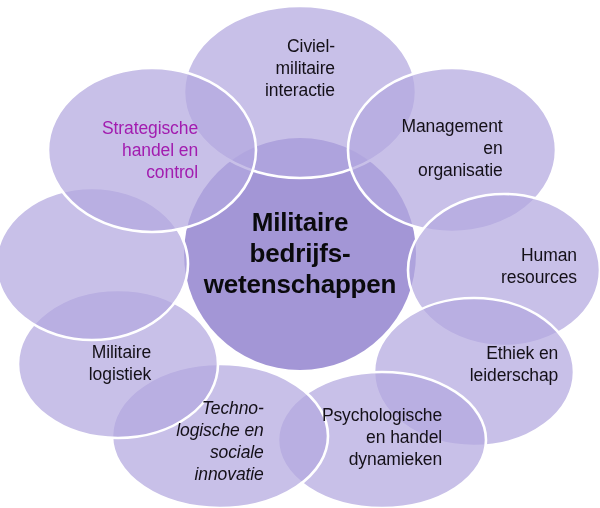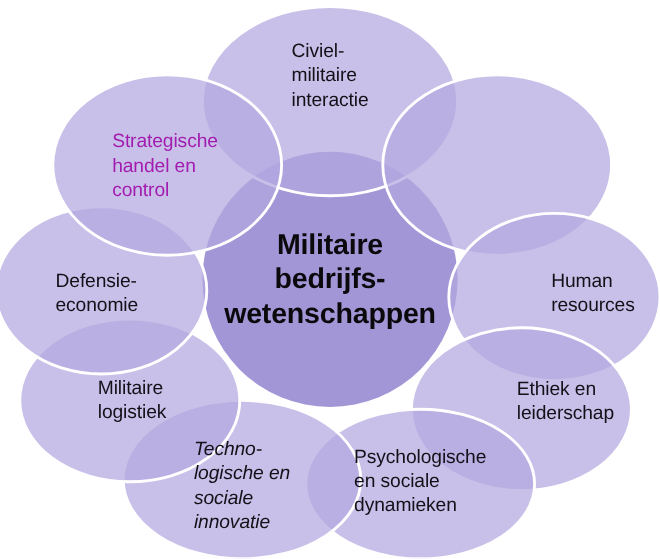--- a/index.html
+++ b/index.html
@@ -40,21 +40,21 @@
   }
   .label-layer {
     position: absolute;
     left: 0;
     top: 0;
     width: 600px;
     height: 508px;
   }
   .petal-label {
     position: absolute;
-    text-align: left;
+    text-align: right;
     color: #141018;
     font-size: 17.5px;
     line-height: 1.26;
     font-family: "Liberation Sans", sans-serif;
     white-space: pre-line;
     transform: translate(-50%, -50%);
     letter-spacing: -0.1px;
   }
   .center-label {
     position: absolute;
@@ -90,32 +90,33 @@
   </svg>
 
   <div class="label-layer">
     <div class="center-label" style="left: 300px; top: 254px; color: rgb(10, 10, 13);">Militaire
 bedrijfs-
 wetenschappen</div>
 
     <div class="petal-label" style="left: 300px; top: 68px; color: rgb(20, 16, 24);">Civiel-
 militaire
 interactie</div>
+    <div class="petal-label" style="left: 452px; top: 148px; color: rgb(20, 16, 24);">Management
+en
+organisatie</div>
     <div class="petal-label" style="left: 512px; top: 266px; color: rgb(20, 16, 24); margin-left: 27px;">Human
 resources</div>
     <div class="petal-label" style="left: 485px; top: 364px; color: rgb(20, 16, 24); margin-left: 29px;">Ethiek en
 leiderschap</div>
     <div class="petal-label" style="left: 382px; top: 437px; color: rgb(20, 16, 24);">Psychologische
-en sociale
+en handel
 dynamieken</div>
     <div class="petal-label" style="left: 220px; top: 441px; color: rgb(20, 16, 24); font-style: italic;">Techno-
 logische en
 sociale
 innovatie</div>
     <div class="petal-label" style="left: 120px; top: 363px; color: rgb(20, 16, 24);">Militaire
 logistiek</div>
-    <div class="petal-label" style="left: 88px; top: 266px; color: rgb(20, 16, 24);">Defensie-
-economie</div>
     <div class="petal-label" style="left: 150px; top: 150px; color: #a21caf;">Strategische
 handel en
 control</div>
   </div>
 </div>
 
 </body></html>

